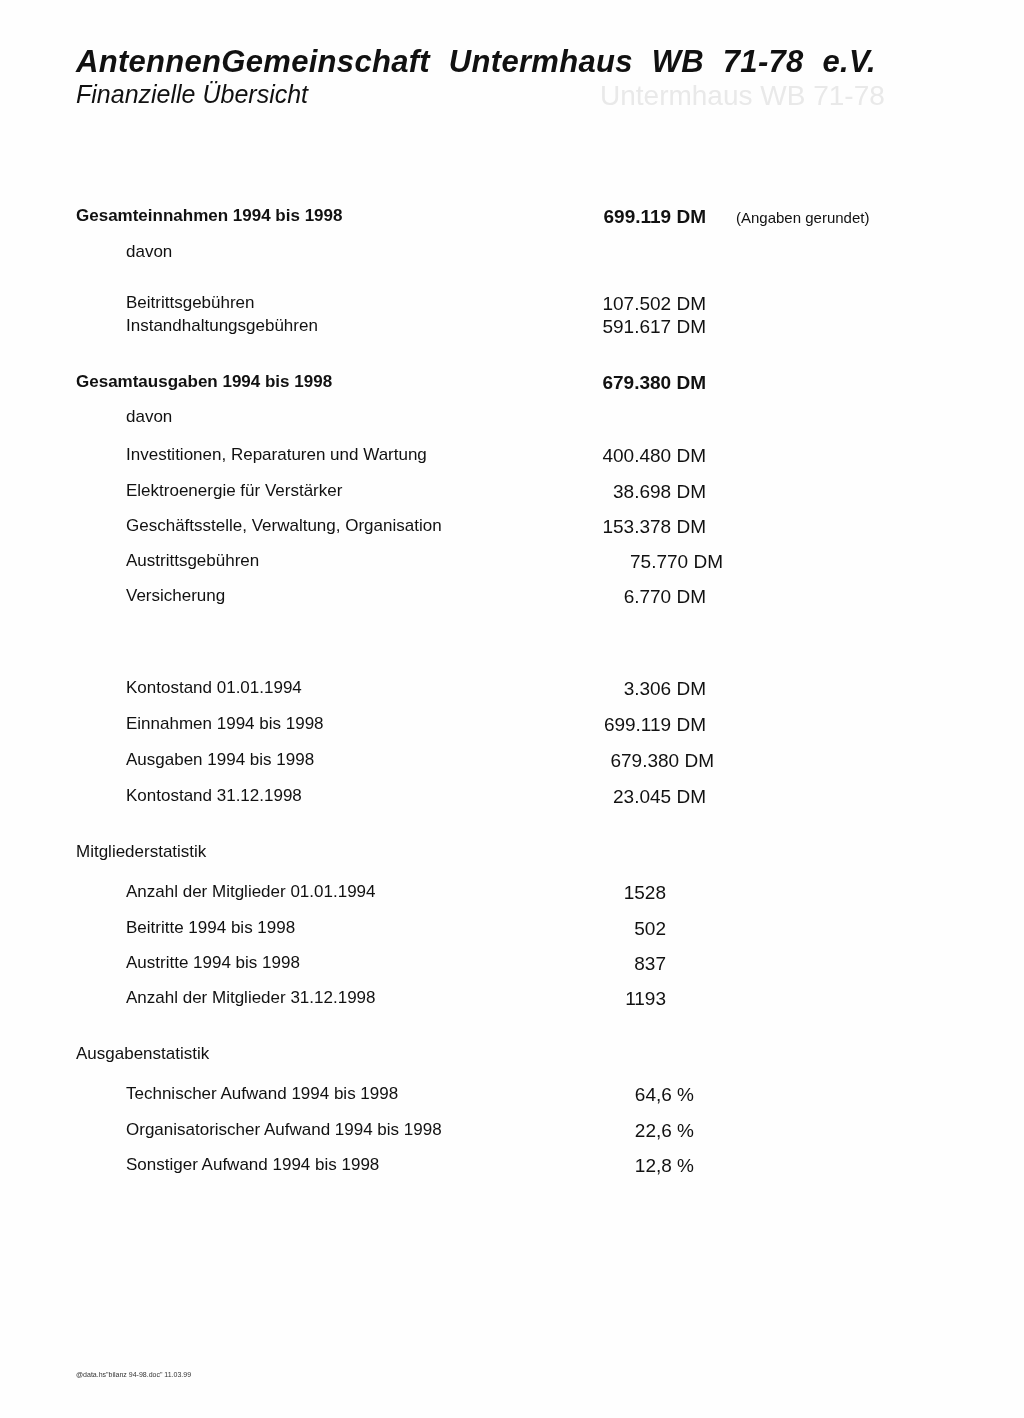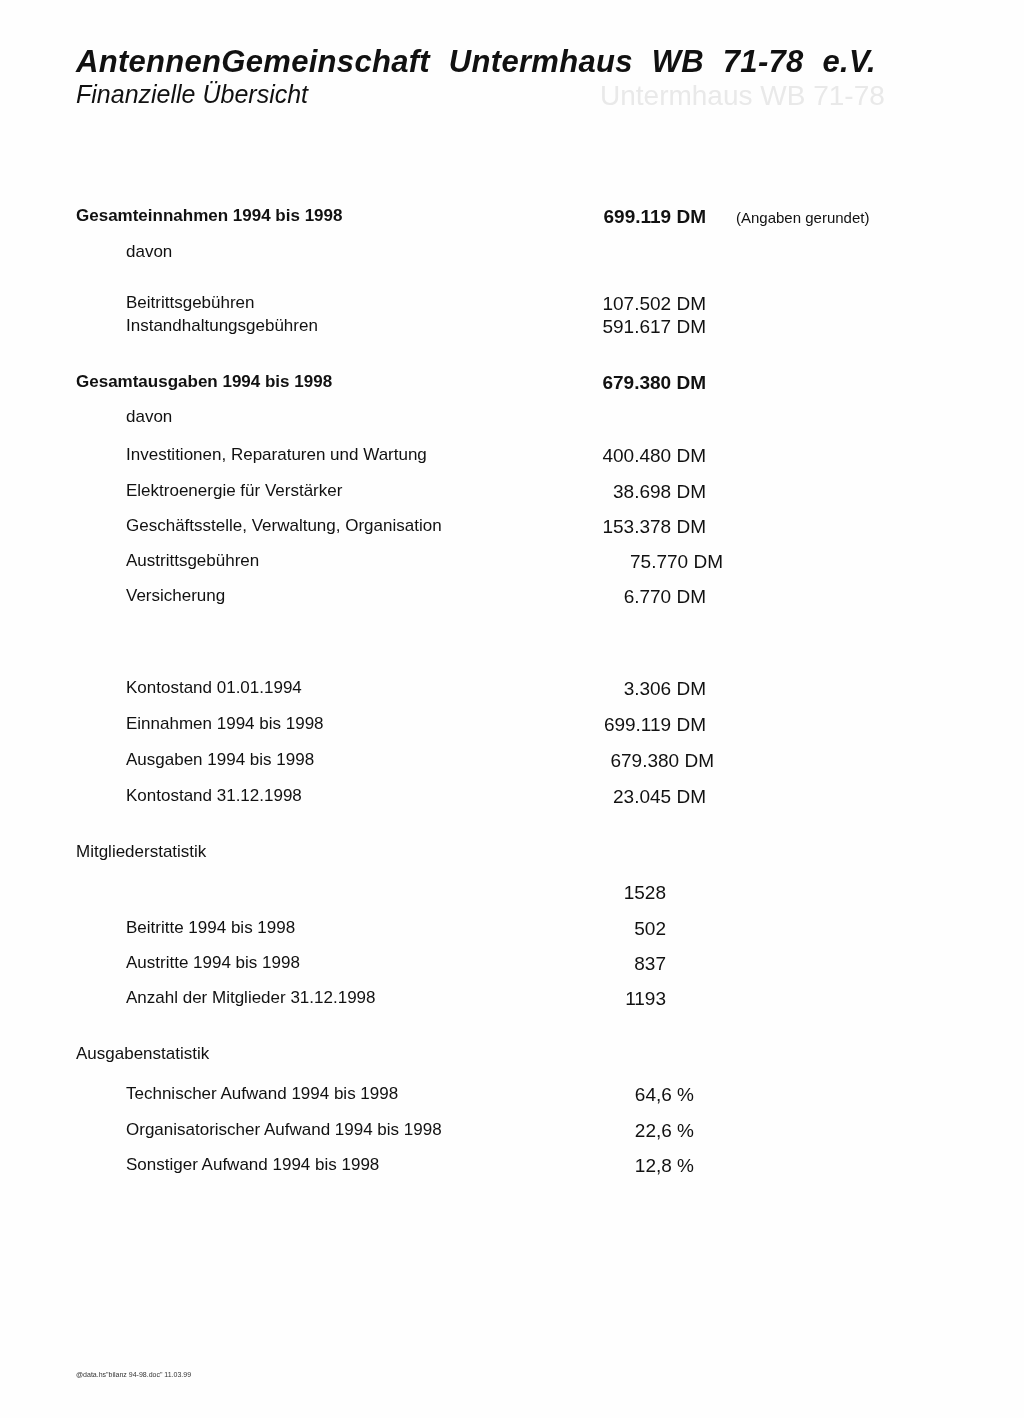--- a/index.html
+++ b/index.html
@@ -90,20 +90,21 @@
   </div>
   <div class="row" style="top:786px;">
     <span class="lbl l1">Kontostand 31.12.1998</span>
     <span class="val v1">23.045 DM</span>
   </div>
 
   <div class="row" style="top:842px;">
     <span class="lbl l0">Mitgliederstatistik</span>
   </div>
   <div class="row" style="top:882px;">
+    <span class="lbl l1">Anzahl der Mitglieder 01.01.1994</span>
     <span class="val v2">1528</span>
   </div>
   <div class="row" style="top:918px;">
     <span class="lbl l1">Beitritte 1994 bis 1998</span>
     <span class="val v2">502</span>
   </div>
   <div class="row" style="top:953px;">
     <span class="lbl l1">Austritte 1994 bis 1998</span>
     <span class="val v2">837</span>
   </div>

